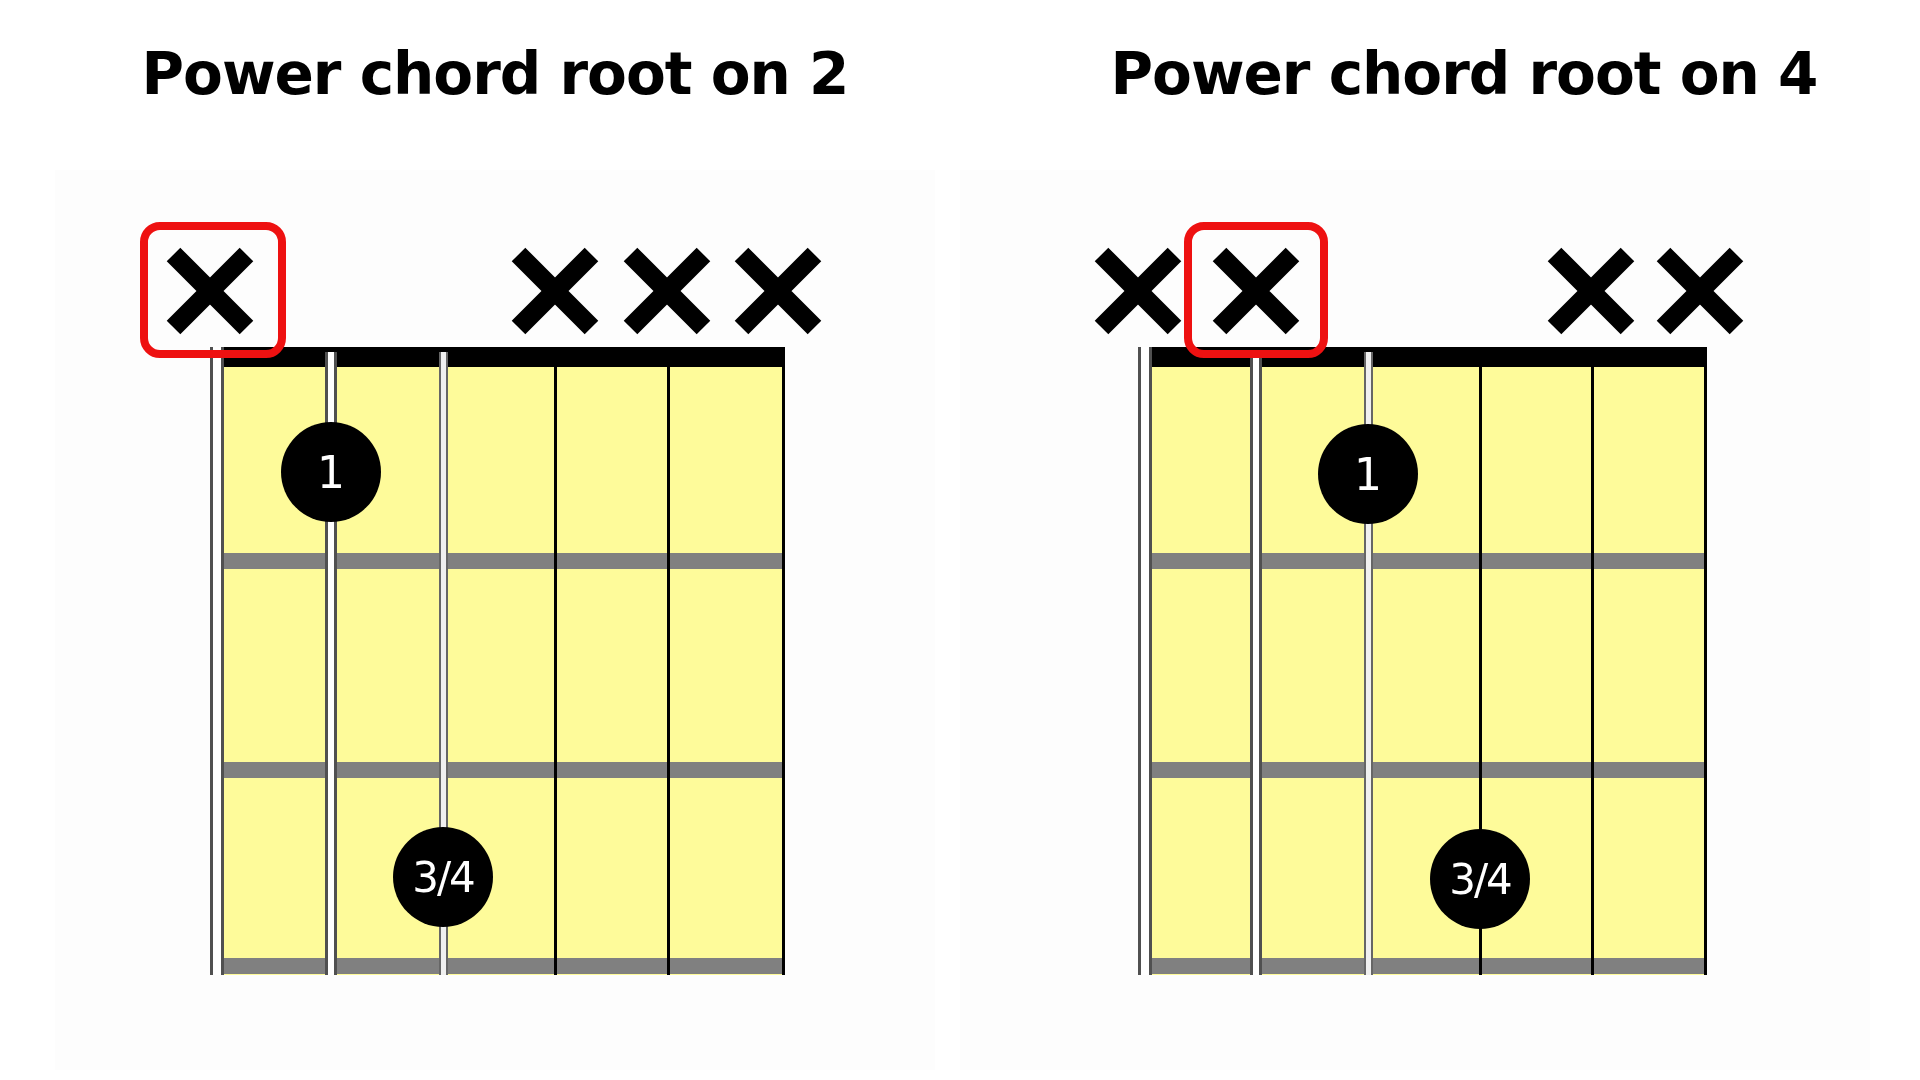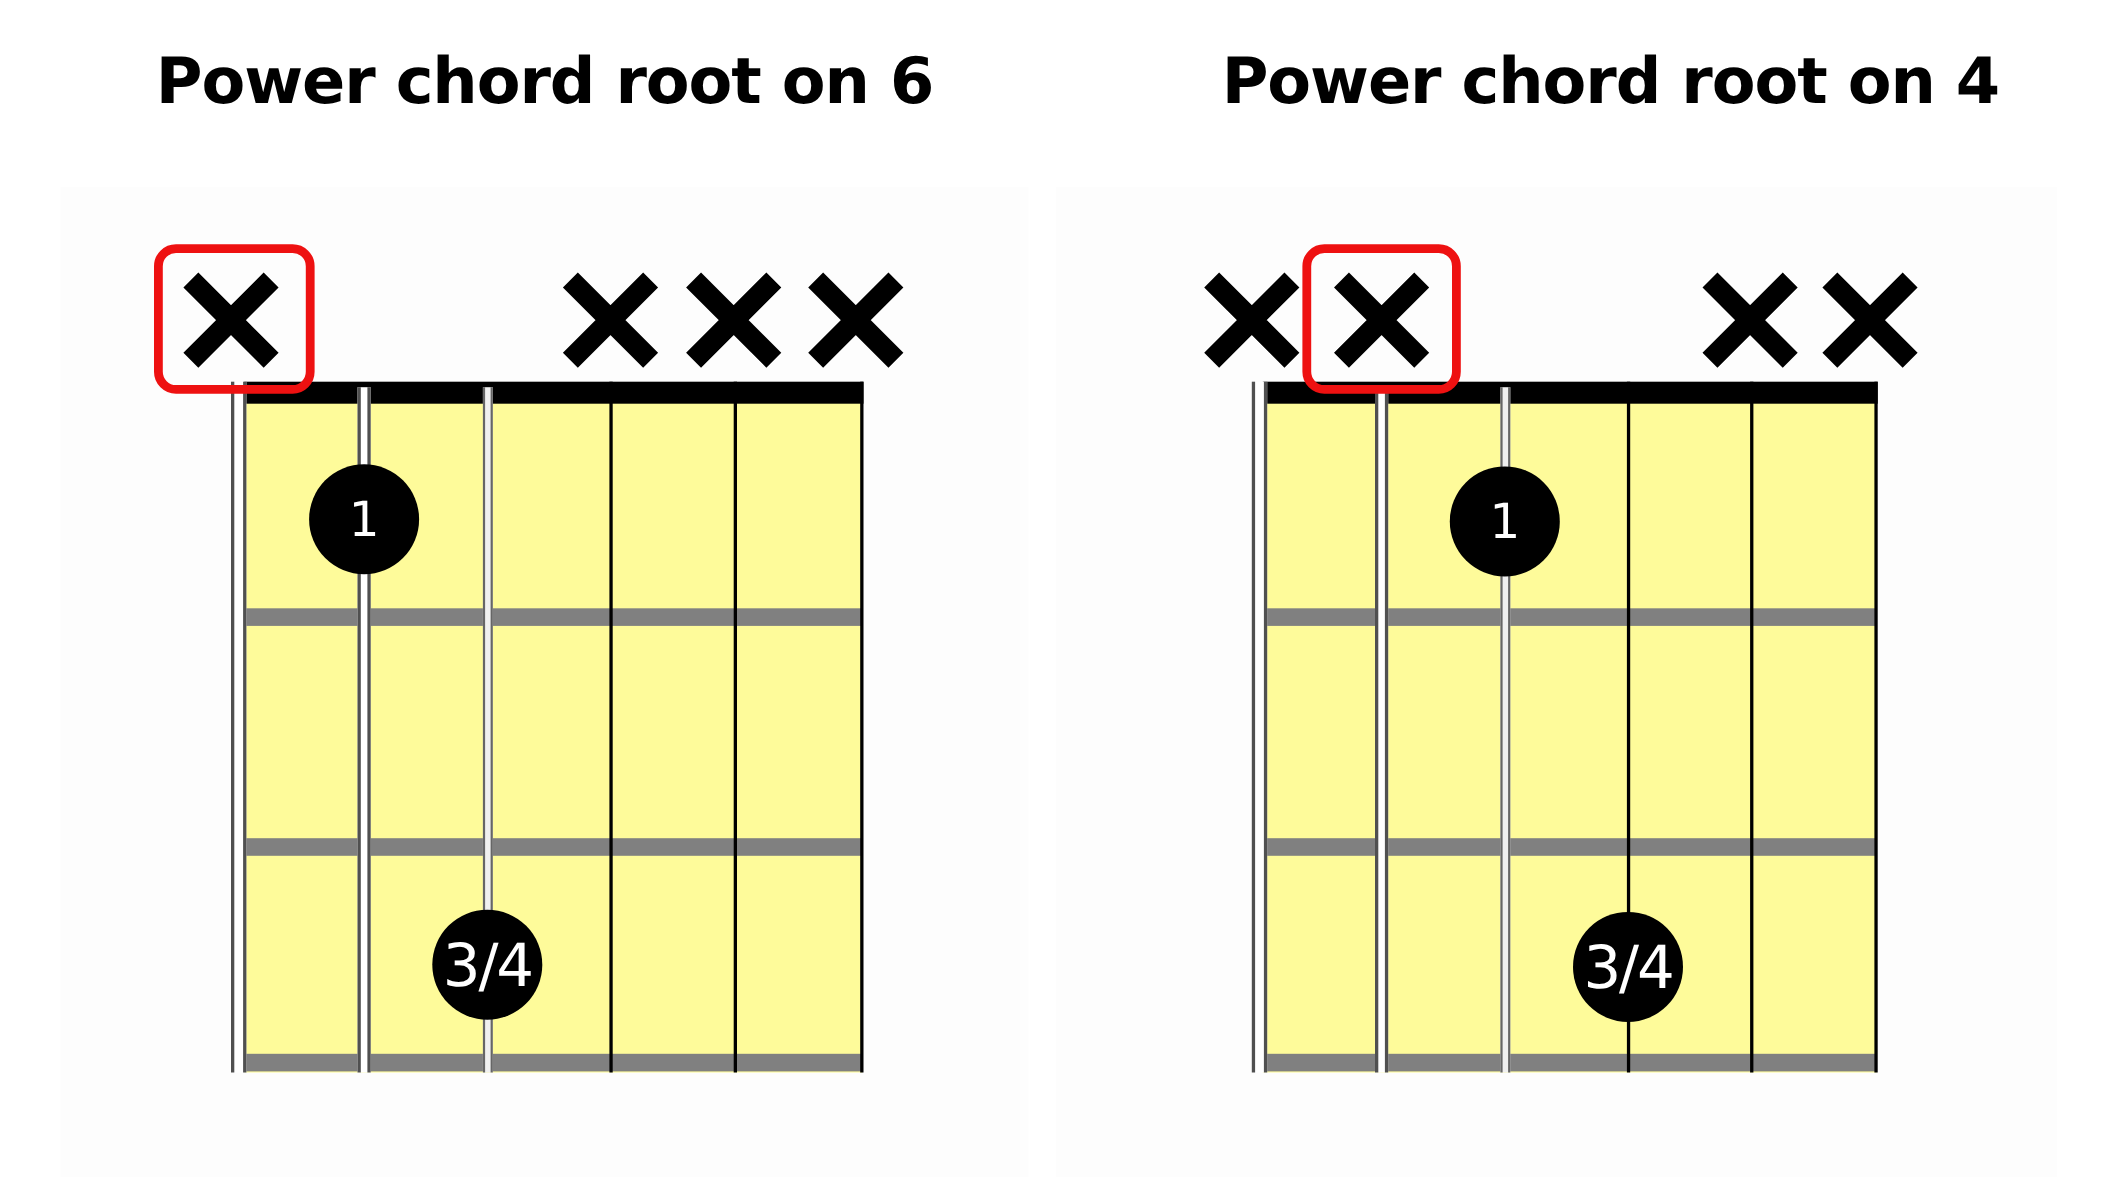--- a/index.html
+++ b/index.html
@@ -11,29 +11,29 @@
   .nut { position:absolute; background:#000; height:20px; }
   .fret { position:absolute; background:#808080; height:16px; }
   .string-white { position:absolute; background:#ffffff; border-left:3px solid #505050; border-right:3px solid #505050; box-sizing:border-box; }
   .string-thin { position:absolute; background:#f0f0f0; border-left:2px solid #666; border-right:2px solid #666; box-sizing:border-box; width:9px; }
   .string-black { position:absolute; background:#000; width:3px; }
   .edge { position:absolute; background:#000; width:3px; }
   .mute { position:absolute; width:96px; height:96px; }
   .mute svg { width:100%; height:100%; display:block; }
   .highlight { position:absolute; border:8px solid #ee1111; border-radius:20px; box-sizing:border-box; }
   .finger { position:absolute; width:100px; height:100px; border-radius:50%; background:#000; color:#fff; display:flex; align-items:center; justify-content:center; font-family:"DejaVu Sans", sans-serif; font-size:44px; }
-  .finger.small { font-size:54px; letter-spacing:-2px; }
+  .finger.small { font-size:42px; letter-spacing:-2px; }
 </style>
 </head>
 <body>
 
 <div class="panel" style="left:55px;top:170px;width:880px;height:900px;"></div>
 <div class="panel" style="left:960px;top:170px;width:910px;height:900px;"></div>
 
-<div class="title" style="left:100px;width:790px;">Power chord root on 6</div>
+<div class="title" style="left:100px;width:790px;">Power chord root on 2</div>
 <div class="title" style="left:1069px;width:790px;">Power chord root on 4</div>
 
 <div class="diagram">
   <div class="board" style="left:222px;top:360px;width:562px;height:615px;"></div>
   <div class="nut" style="left:222px;top:347px;width:563px;"></div>
   <div class="fret" style="left:222px;top:553px;width:562px;"></div>
   <div class="fret" style="left:222px;top:762px;width:562px;"></div>
   <div class="fret" style="left:222px;top:958px;width:562px;"></div>
   <div class="edge" style="left:782px;top:347px;height:628px;"></div>
 

